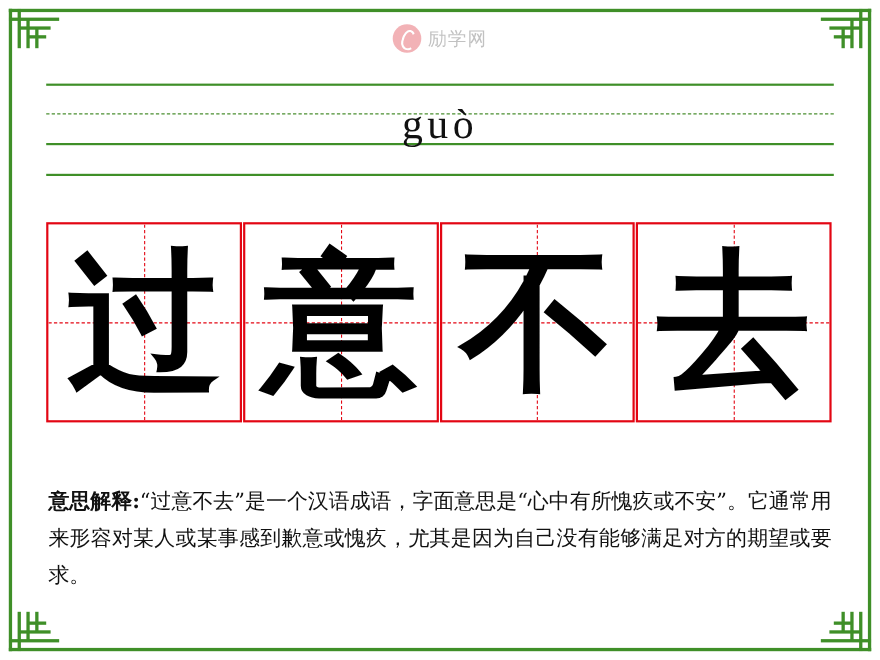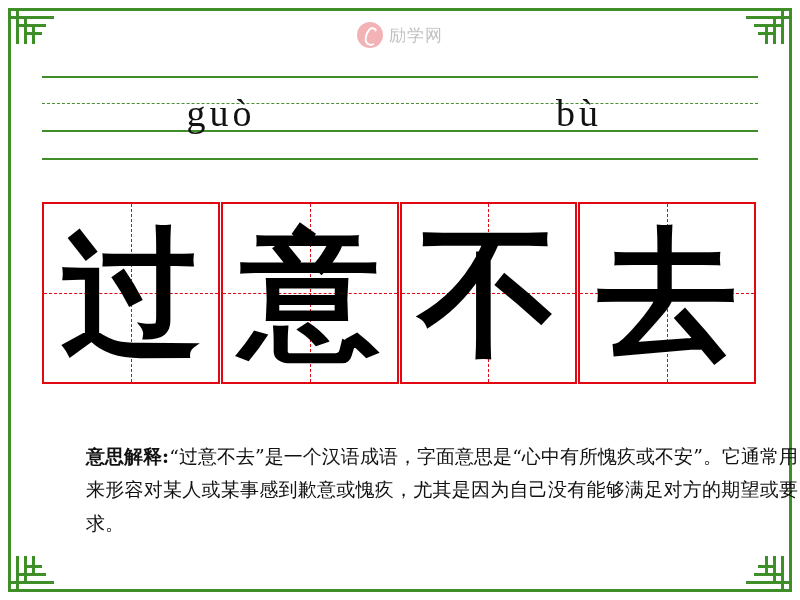--- a/index.html
+++ b/index.html
@@ -205,21 +205,20 @@
   .explain {
     position: absolute;
     left: 44px;
     top: 440px;
     width: 712px;
     font-family: "DejaVu Serif", serif;
     font-size: 19px;
     line-height: 1.75;
     color: #111111;
     text-align: justify;
-    margin-left: 42px;
   }
   .explain .label {
     font-weight: bold;
   }
 </style>
 </head>
 <body>
 
 <div class="page">
 
@@ -266,21 +265,20 @@
     <span class="logo-text">励学网</span>
   </div>
 
   <div class="pinyin-block">
     <div class="staff-line solid sl1"></div>
     <div class="staff-line sl2"></div>
     <div class="staff-line solid sl3"></div>
     <div class="staff-line solid sl4"></div>
     <div class="pinyin-row">
       <div class="pinyin-cell">guò</div>
-      <div class="pinyin-cell">bù</div>
     </div>
   </div>
 
   <div class="char-grid">
     <div class="char-cell">
       <div class="guide">
         <div class="h"></div>
           <div class="v"></div>
           <div class="d1"></div>
           <div class="d2"></div>

